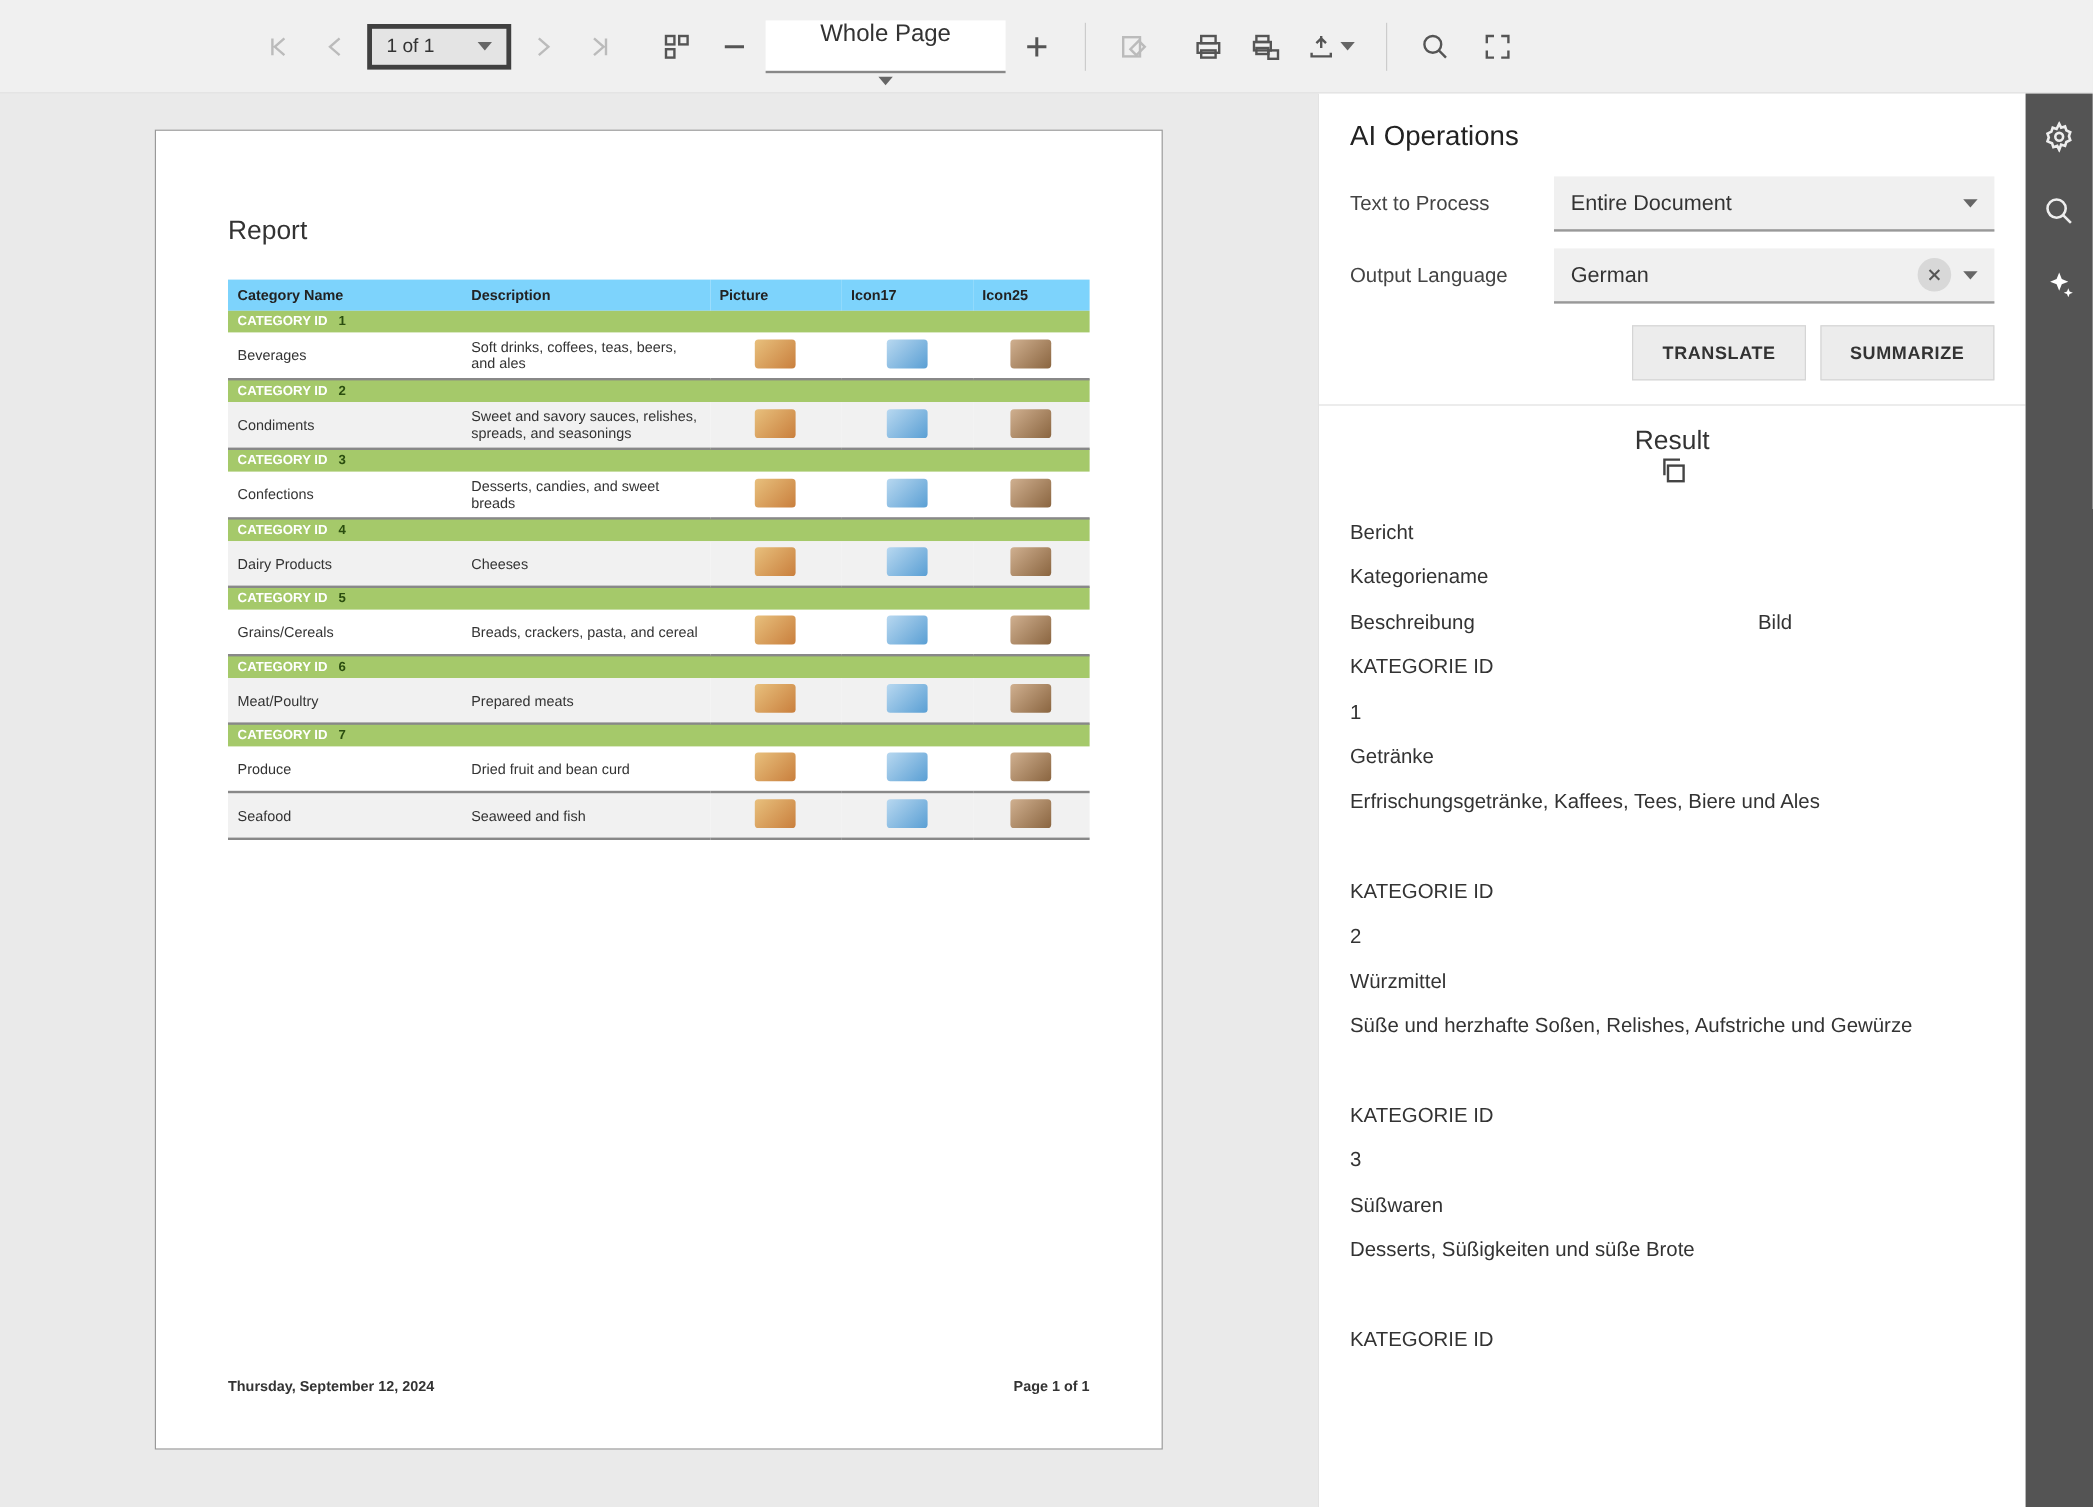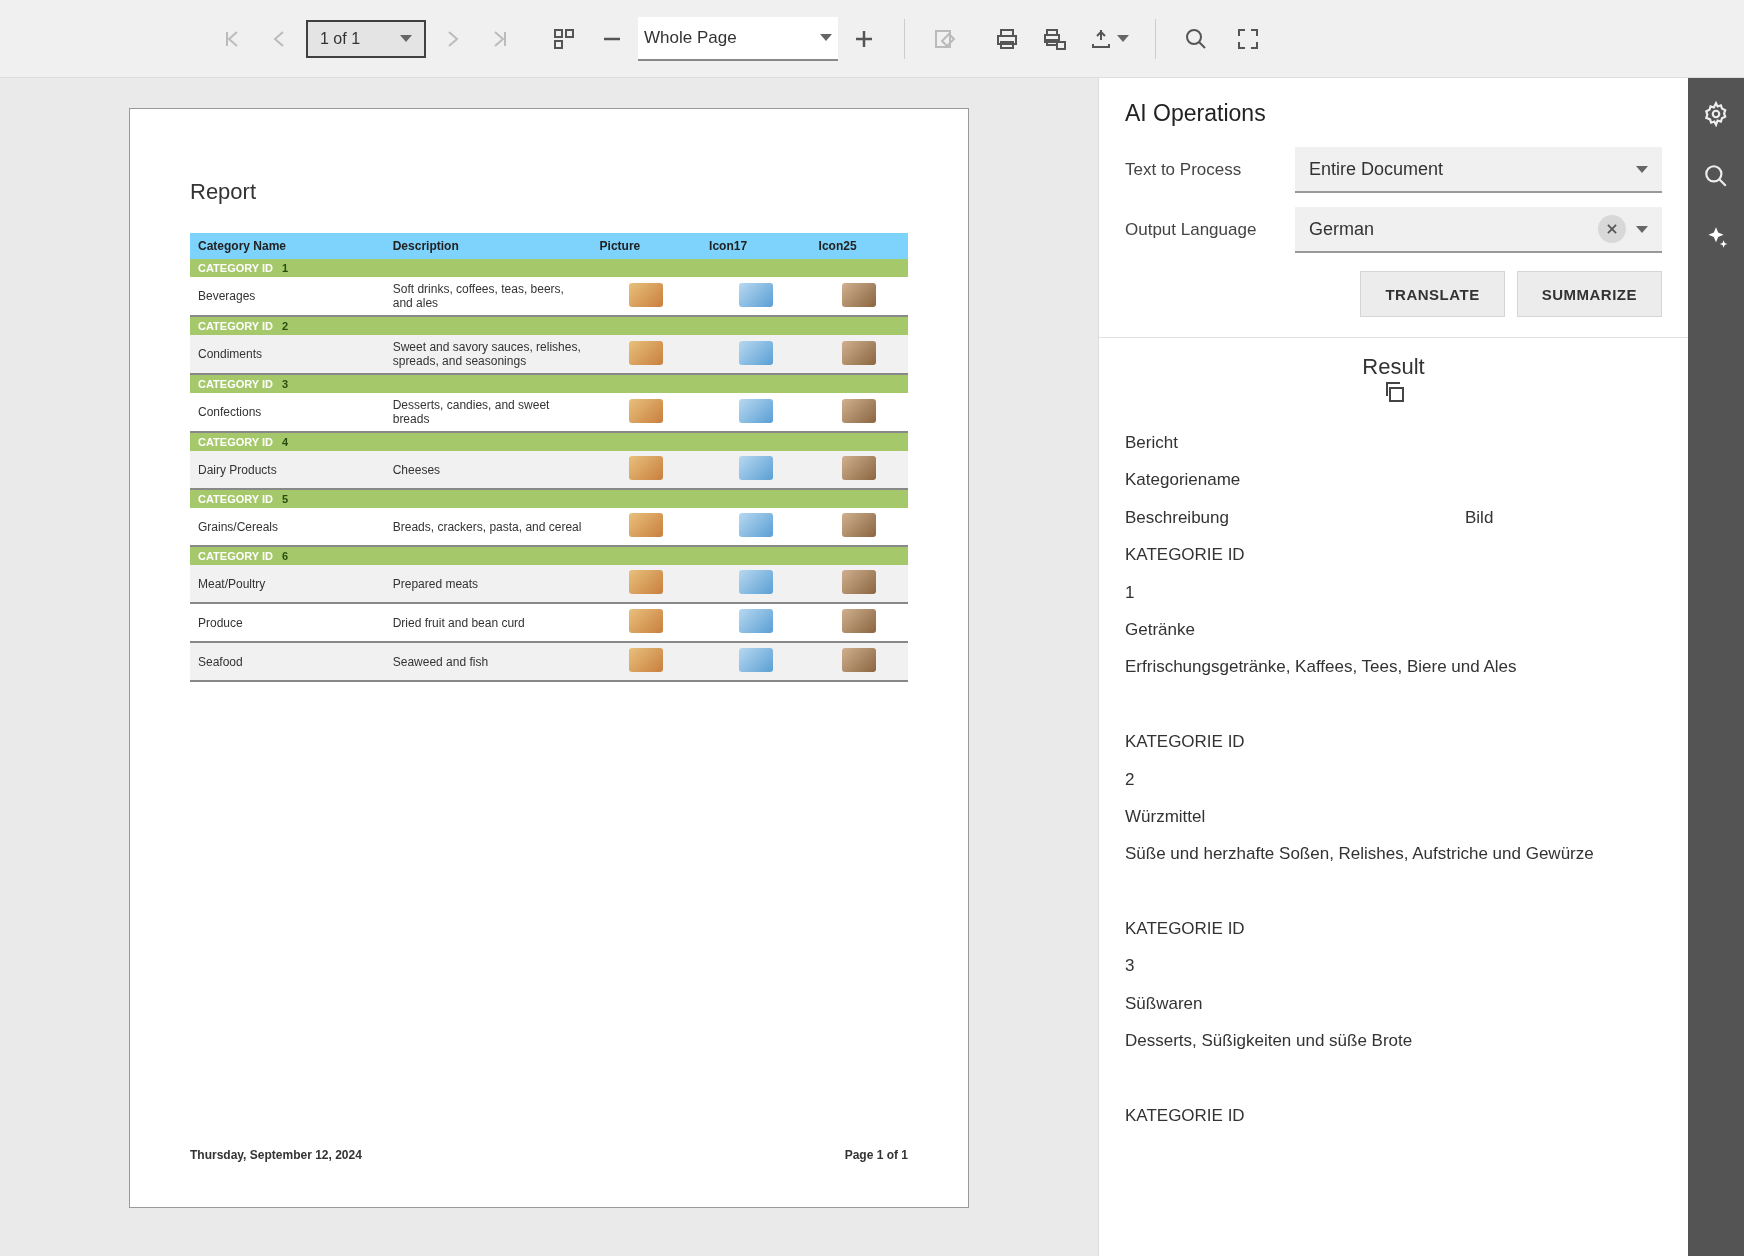--- a/index.html
+++ b/index.html
@@ -5,22 +5,22 @@
   * { box-sizing: border-box; margin: 0; padding: 0; }
   body { font-family: "Segoe UI", Arial, sans-serif; background: #f0f0f0; color: #333; width: 1744px; height: 1256px; overflow: hidden; }
   
   .toolbar { height: 78px; background: #f0f0f0; border-bottom: 1px solid #ddd; display: flex; align-items: center; padding: 0 20px; gap: 8px; }
   .toolbar-group { display: flex; align-items: center; gap: 4px; }
   .toolbar-sep { width: 1px; height: 40px; background: #ccc; margin: 0 10px; }
   .tb-btn { width: 44px; height: 44px; display: flex; align-items: center; justify-content: center; cursor: pointer; color: #555; border-radius: 2px; }
   .tb-btn.disabled { color: #bbb; cursor: default; }
   .tb-btn svg { width: 24px; height: 24px; }
   
-  .page-selector { display: flex; align-items: center; background: #e4e4e4; border: 2px solid #404040; height: 38px; padding: 0 12px; gap: 20px; cursor: pointer; min-width: 120px; justify-content: space-between; }
-  .zoom-selector { display: flex; align-items: center; background: #fff; border: none; border-bottom: 2px solid #888; height: 44px; padding: 0 6px; gap: 24px; cursor: pointer; min-width: 200px; justify-content: space-between; font-size: 17px; }
+  .page-selector { display: flex; align-items: center; background: #e4e4e4; border: 4px solid #404040; height: 38px; padding: 0 12px; gap: 20px; cursor: pointer; min-width: 120px; justify-content: space-between; }
+  .zoom-selector { display: flex; align-items: center; background: #fff; border: none; border-bottom: 2px solid #888; height: 44px; padding: 0 26px; gap: 24px; cursor: pointer; min-width: 200px; justify-content: space-between; font-size: 20px; flex-direction: column; }
   .triangle { width: 0; height: 0; border-left: 6px solid transparent; border-right: 6px solid transparent; border-top: 7px solid #666; }
   
   .main { display: flex; height: calc(100% - 78px); }
   .viewer { flex: 1; background: #eaeaea; display: flex; justify-content: center; align-items: flex-start; padding: 30px 20px; overflow: auto; }
   
   .page { width: 840px; height: 1100px; background: #fff; border: 1px solid #999; padding: 70px 60px 32px 60px; position: relative; font-size: 13px; }
   .report-title { font-size: 22px; font-weight: 500; margin-bottom: 28px; }
   .report-table { width: 100%; border-collapse: collapse; font-size: 12px; }
   .report-table th { background: #7dd3fc; color: #222; text-align: left; padding: 6px 8px; font-weight: 600; font-size: 12px; }
   .cat-row td { background: #a5c96a; color: #fff; padding: 3px 8px; font-weight: 600; font-size: 11px; }
@@ -231,20 +231,23 @@
             </tr>
             <tr class="cat-row">
               <td colspan="5"><span>CATEGORY ID</span> <span class="cat-id">6</span></td>
             </tr>
             <tr class="data-row shaded">
               <td class="col-name">Meat/Poultry</td>
               <td class="col-desc">Prepared meats</td>
               <td class="col-pic"><span class="icon-ph"></span></td>
               <td class="col-i17"><span class="icon-ph b"></span></td>
               <td class="col-i25"><span class="icon-ph c"></span></td>
+            </tr>
+            <tr class="cat-row">
+              <td colspan="5"><span>CATEGORY ID</span> <span class="cat-id">7</span></td>
             </tr>
             <tr class="data-row">
               <td class="col-name">Produce</td>
               <td class="col-desc">Dried fruit and bean curd</td>
               <td class="col-pic"><span class="icon-ph"></span></td>
               <td class="col-i17"><span class="icon-ph b"></span></td>
               <td class="col-i25"><span class="icon-ph c"></span></td>
             </tr>
             <tr class="data-row shaded">
               <td class="col-name">Seafood</td>

